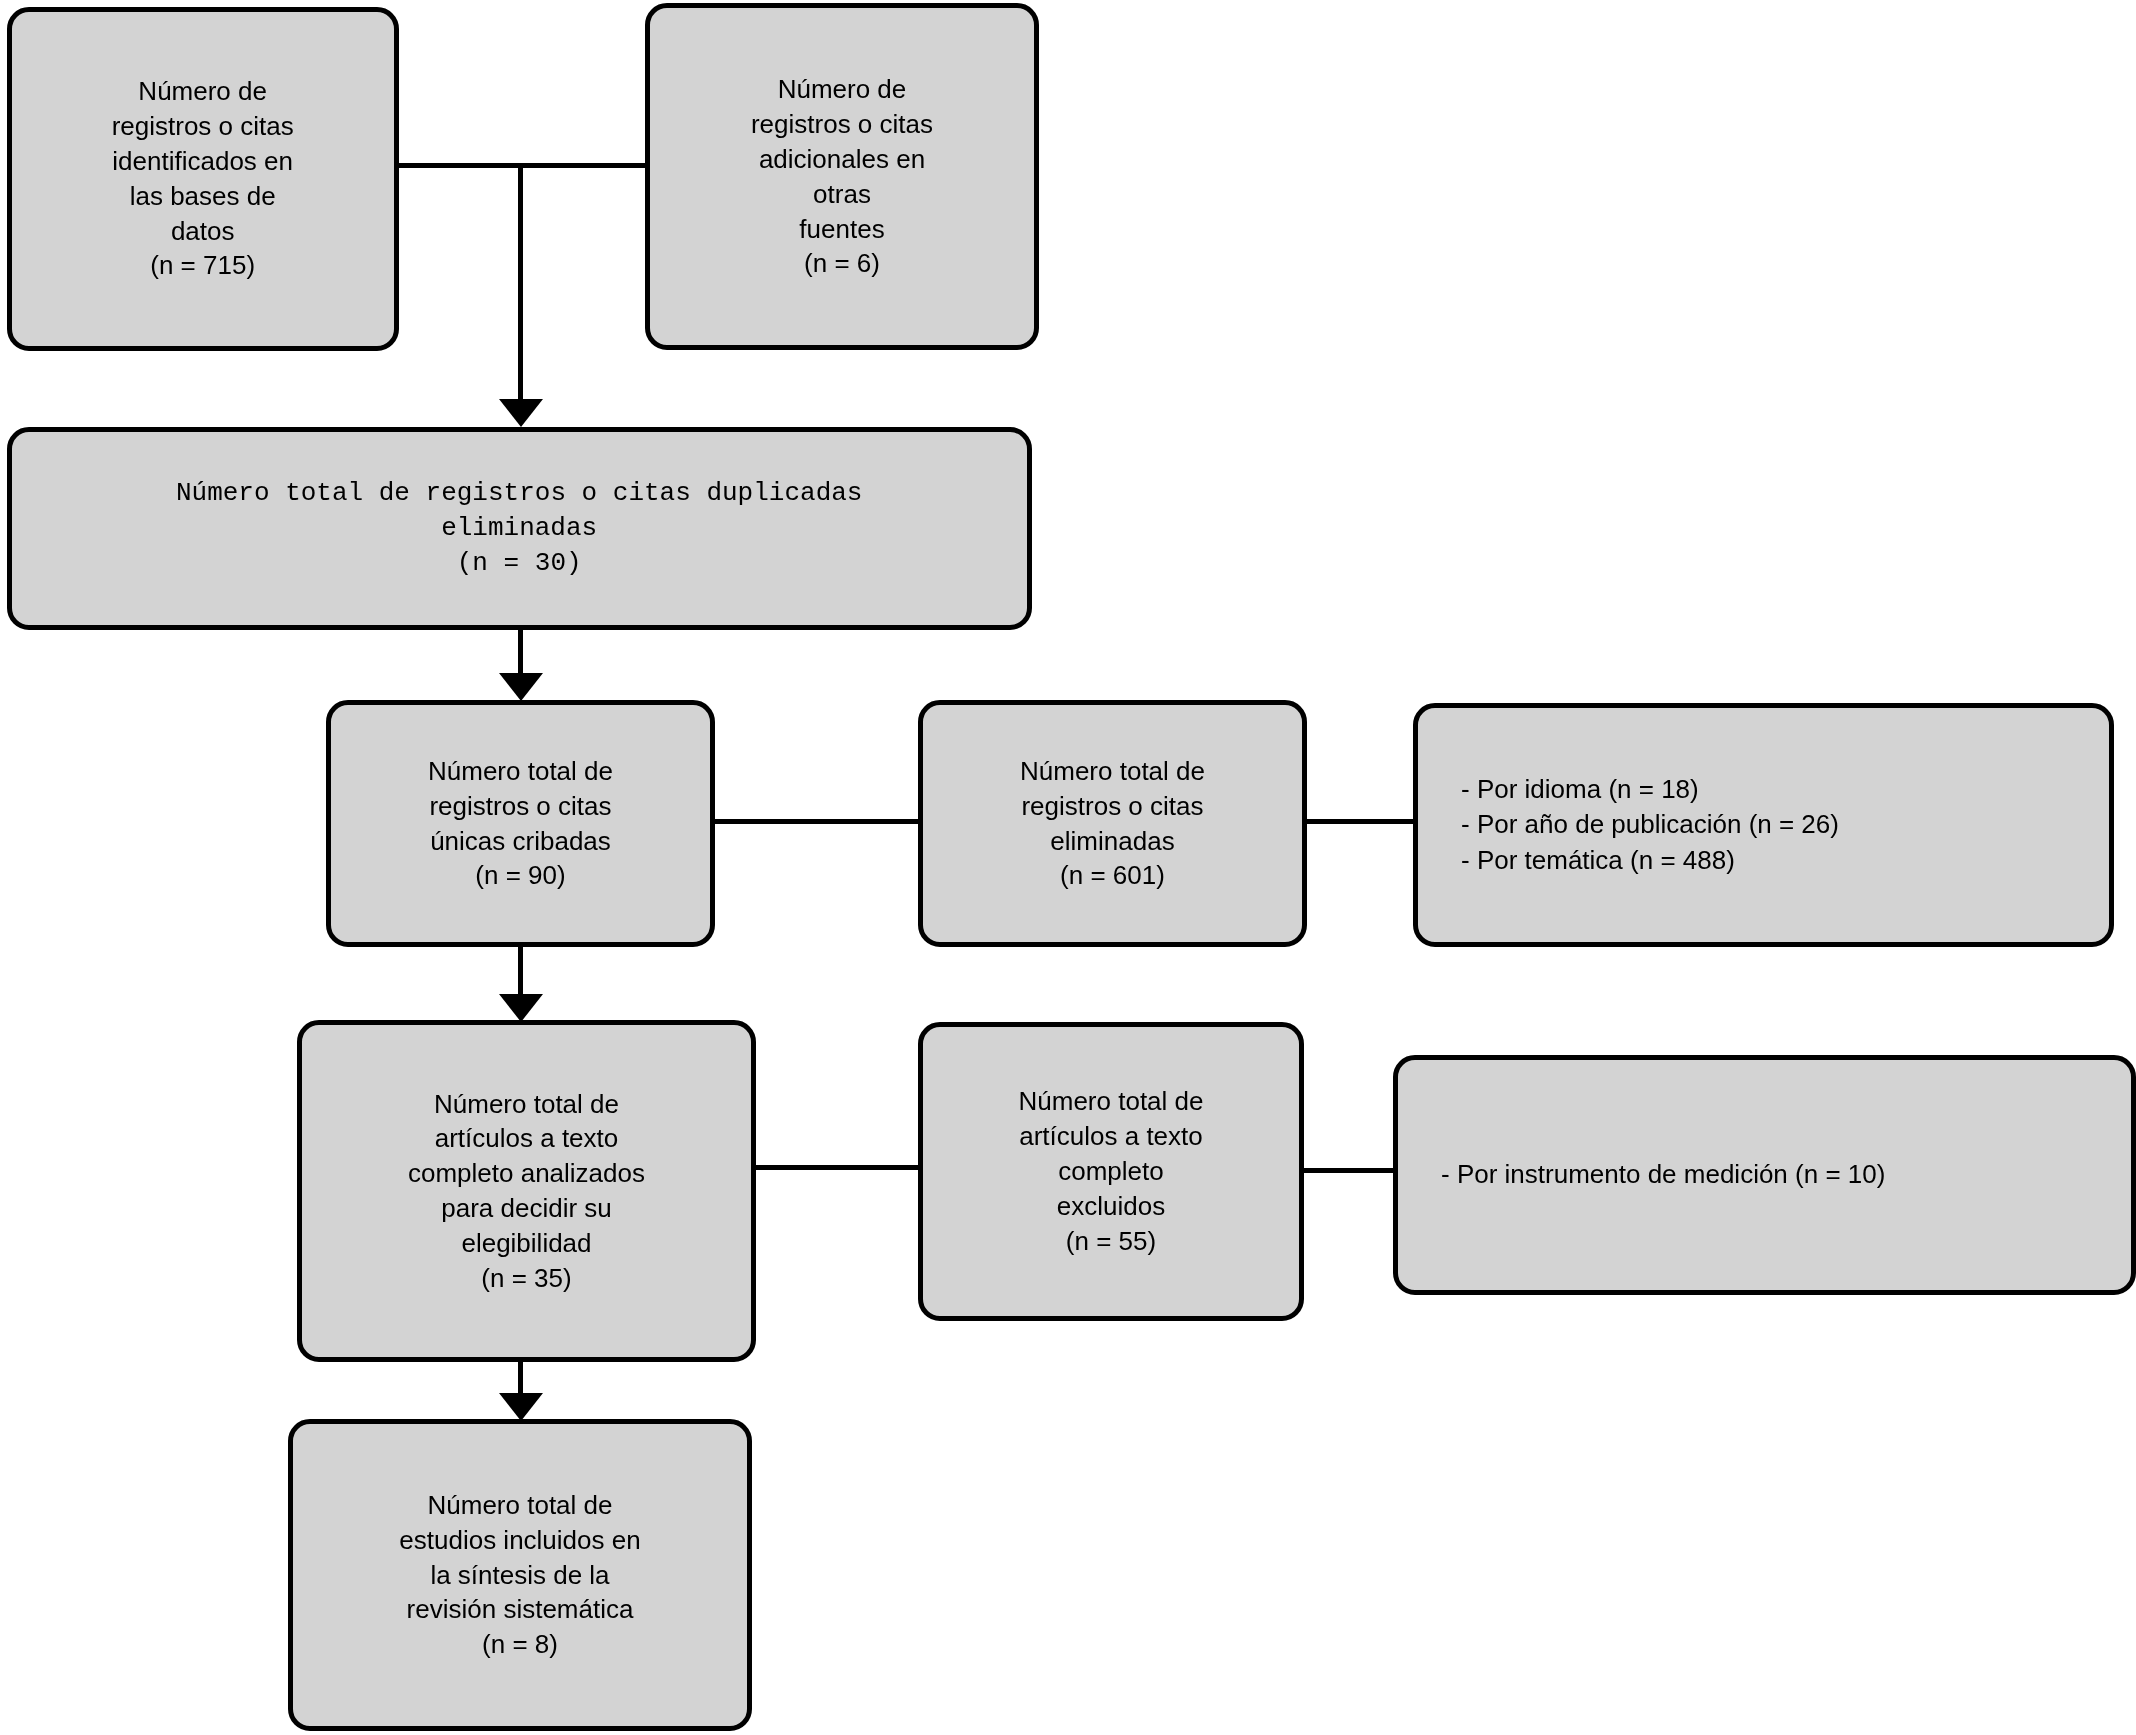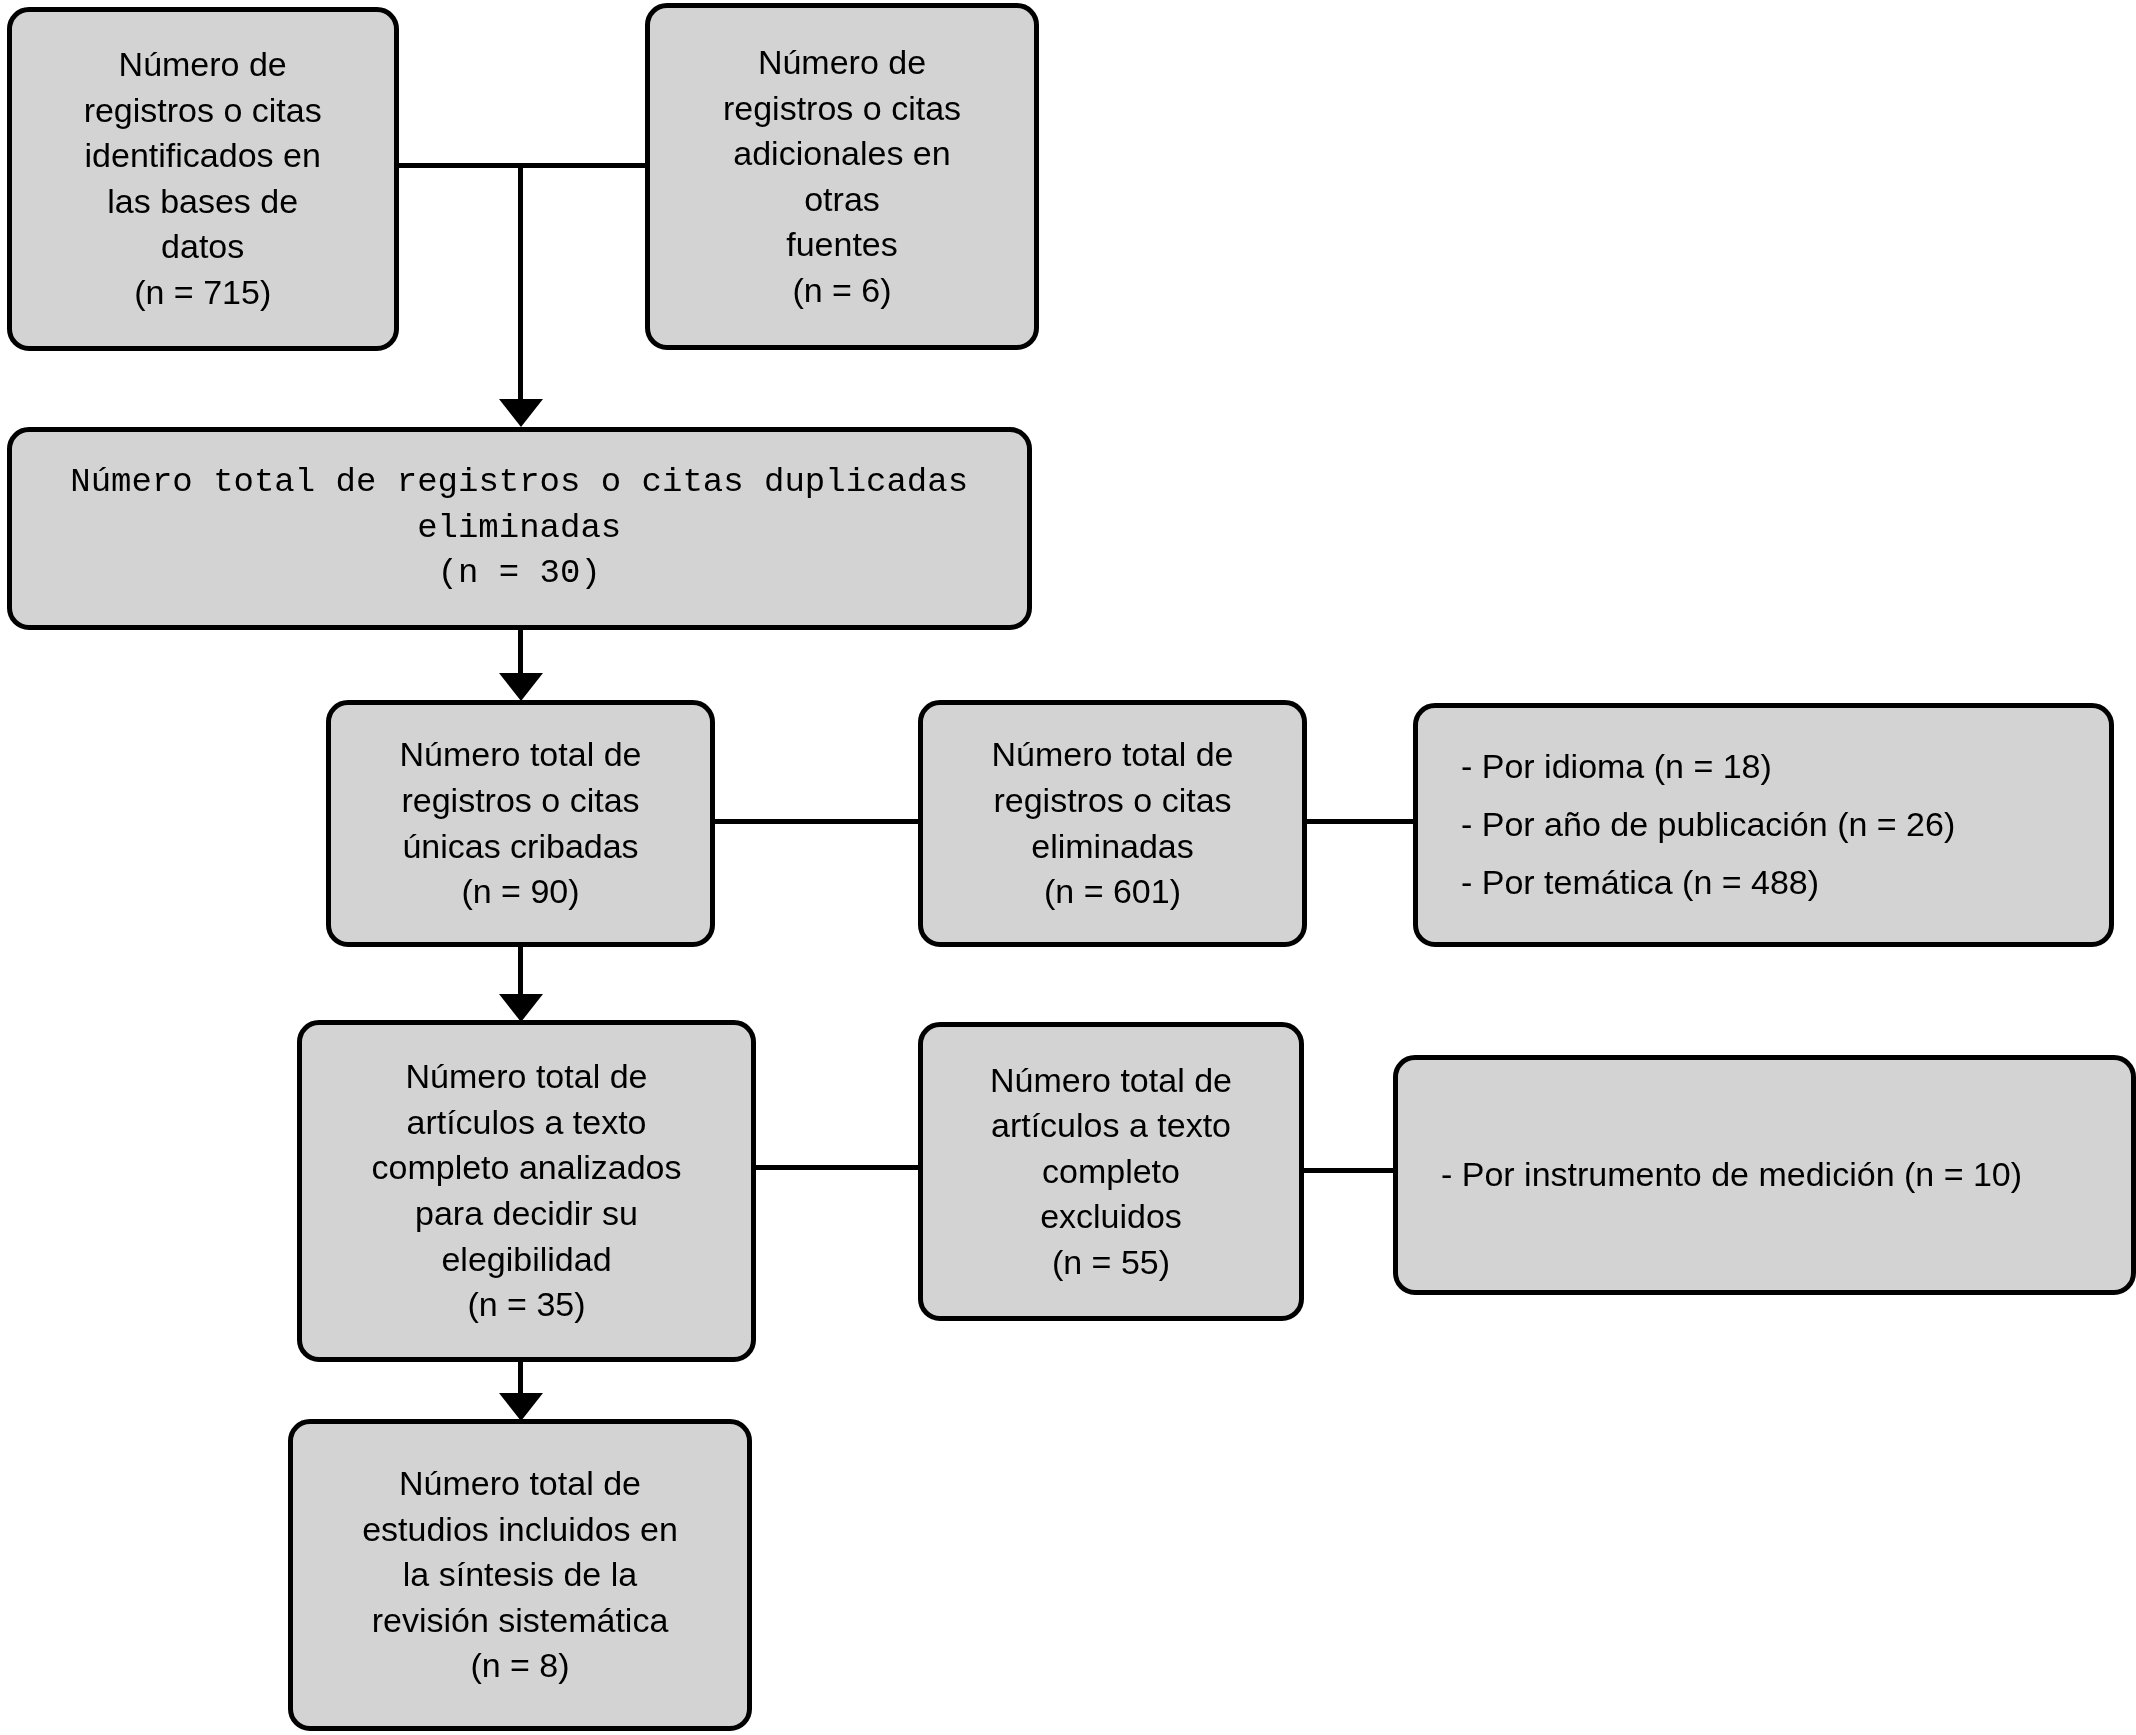--- a/index.html
+++ b/index.html
@@ -21,32 +21,32 @@
     position: absolute;
     box-sizing: border-box;
     background: #d3d3d3;
     border: 5px solid #000000;
     border-radius: 22px;
     display: flex;
     align-items: center;
     justify-content: center;
     text-align: center;
     white-space: pre-line;
-    font-size: 34px;
+    font-size: 26px;
     line-height: 1.34;
     padding: 8.3px 11.7px;
   }
   .box.list {
     flex-direction: column;
     align-items: flex-start;
     justify-content: center;
     text-align: left;
     white-space: normal;
     padding: 16.7px 20px 16.7px 43px;
-    gap: 22px;
+    gap: 8px;
   }
   .box.list .li {
     line-height: 1.05;
   }
   
   #n-identified { left: 6.7px;    top: 6.7px;    width: 392px;  height: 344px; }
   #n-additional { left: 645px;  top: 3.3px;    width: 394px;  height: 347px; }
   #n-duplicates { left: 6.7px;    top: 427px;  width: 1025px; height: 203px; font-family: Liberation Mono, monospace; }
   #n-screened   { left: 326px;  top: 700px;  width: 389px;  height: 247px; }
   #n-removed    { left: 918px; top: 700px;  width: 389px;  height: 247px; }

